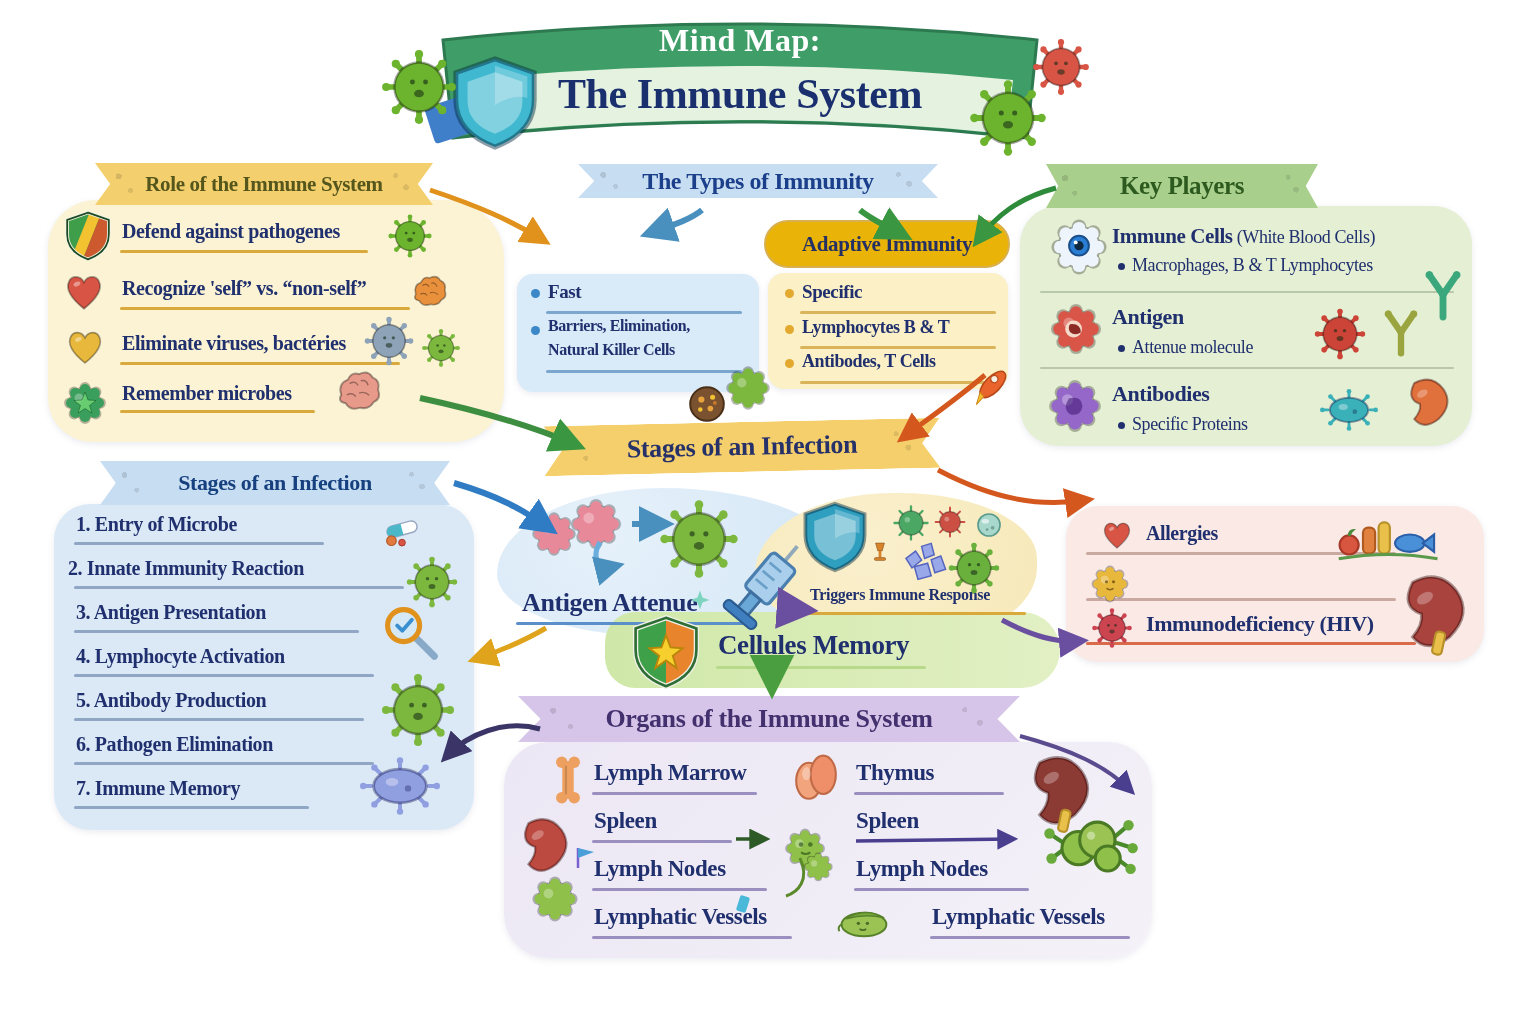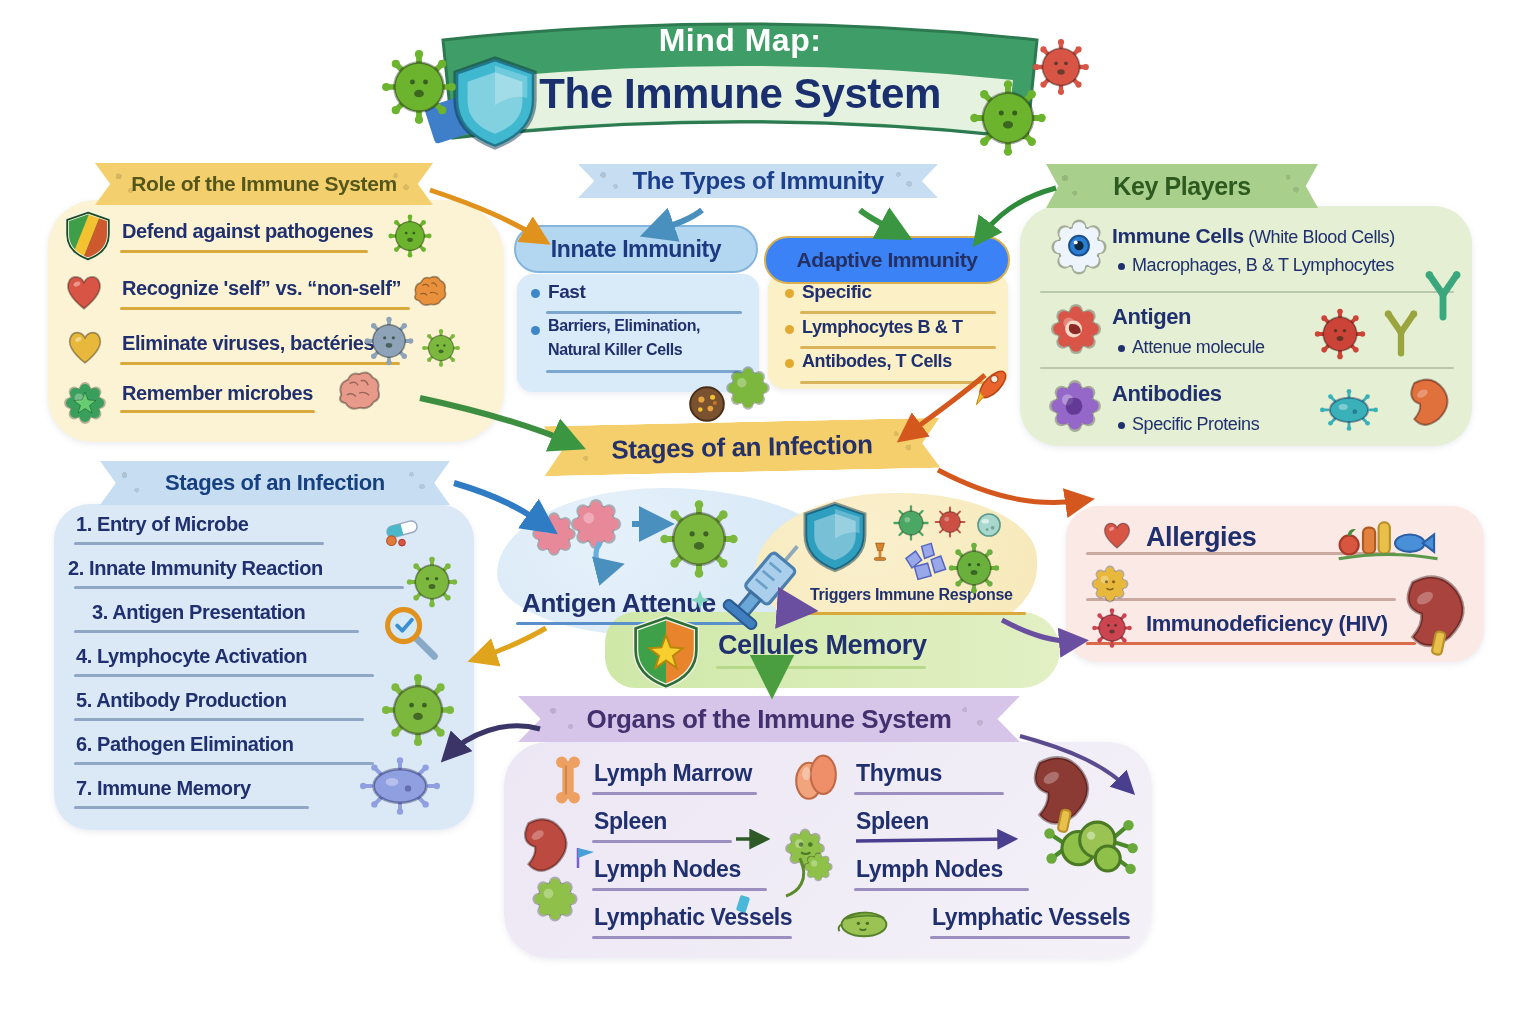--- a/index.html
+++ b/index.html
@@ -1,17 +1,17 @@
 <!DOCTYPE html>
 <html><head>
 <meta charset="utf-8">
 <style>
 html,body{margin:0;padding:0;background:#fff}
 #canvas{position:relative;width:1536px;height:1024px;background:#fff;overflow:hidden;
-  font-family:Liberation Sans, sans-serif;font-weight:bold;}
+  font-family:Liberation Serif, serif;font-weight:bold;}
 .abs{position:absolute}
 .t{position:absolute;color:#20306e;font-weight:bold;letter-spacing:-0.4px;white-space:nowrap;z-index:12}
 .tn{font-weight:normal}
 .rl{position:absolute;height:3px;border-radius:2px;background:#8fa6c4;z-index:11}
 .dot{position:absolute;border-radius:50%;z-index:12}
 .ic{position:absolute;z-index:13}
 .ic svg{width:100%;height:100%;display:block;overflow:visible}
 .ribbon{position:absolute;display:flex;align-items:center;justify-content:center;z-index:10;
   clip-path:polygon(0 0,100% 0,95.5% 50%,100% 100%,0 100%,4.5% 50%);
   background-image:radial-gradient(circle 3px at 7% 32%,rgba(0,0,0,.12) 0 3px,transparent 3px),
@@ -401,33 +401,30 @@
 <div class="rl" style="left:120px;top:410px;width:195px;background:#d9a93c"></div>
 <span class="ic" style="left:316px;top:364px;width:84px;height:56px;color:#e89a8a">
   <svg viewBox="0 0 100 100">
         <use href="#sym-brain"></use>
       </svg>
     </span>
 
 <div class="ribbon" style="left:578px;top:164px;width:360px;height:34px;background-color:#c7def2">
   <span class="t" style="position:static;font-size:24px;color:#1c3f8c">The Types of Immunity</span>
 </div>
-<div class="pill" style="left:514px;top:225px;width:240px;height:44px;background:#b3d7f0;border:2.5px solid #85b5dd">
-  <span class="t" style="position:static;font-size:23px;color:#1d3a80">Innate Immunity</span>
-</div>
 <div class="panel" style="left:517px;top:274px;width:242px;height:118px;background:#d9eaf8;border-radius:16px"></div>
 <span class="dot" style="left:531px;top:289px;width:9px;height:9px;background:#3c87c7"></span>
 <div class="t" style="left:548px;top:281px;font-size:19px">Fast</div>
 <div class="rl" style="left:546px;top:311px;width:196px;background:#7ba7cf"></div>
 <span class="dot" style="left:531px;top:326px;width:9px;height:9px;background:#3c87c7"></span>
 <div class="t" style="left:548px;top:317px;font-size:16px">Barriers, Elimination,</div>
 <div class="t" style="left:548px;top:341px;font-size:16px">Natural Killer Cells</div>
 <div class="rl" style="left:546px;top:370px;width:196px;background:#7ba7cf"></div>
 
-<div class="pill" style="left:764px;top:236px;width:242px;height:44px;background:#3b82f6;border:2.5px solid #d8b050">
+<div class="pill" style="left:764px;top:220px;width:242px;height:44px;background:#eab308;border:2.5px solid #d8b050">
   <span class="t" style="position:static;font-size:21px;color:#243063">Adaptive Immunity</span>
 </div>
 <div class="panel" style="left:768px;top:273px;width:240px;height:116px;background:#fbf0c6;border-radius:16px"></div>
 <span class="dot" style="left:785px;top:289px;width:9px;height:9px;background:#e3a92f"></span>
 <div class="t" style="left:802px;top:281px;font-size:19px">Specific</div>
 <div class="rl" style="left:800px;top:311px;width:196px;background:#d9b45a"></div>
 <span class="dot" style="left:785px;top:325px;width:9px;height:9px;background:#e3a92f"></span>
 <div class="t" style="left:802px;top:317px;font-size:18px">Lymphocytes B &amp; T</div>
 <div class="rl" style="left:800px;top:346px;width:196px;background:#d9b45a"></div>
 <span class="dot" style="left:785px;top:359px;width:9px;height:9px;background:#e3a92f"></span>
@@ -516,21 +513,21 @@
 </div>
 
 <div class="ribbon" style="left:100px;top:461px;width:350px;height:44px;background-color:#c7def2">
   <span class="t" style="position:static;font-size:22px;color:#17407f">Stages of an Infection</span>
 </div>
 <div class="panel" style="left:54px;top:504px;width:420px;height:326px;background:#dbe9f7;border-radius:36px"></div>
 <div class="t" style="left:76px;top:513px;font-size:20px">1. Entry of Microbe</div>
 <div class="rl" style="left:74px;top:542px;width:250px"></div>
 <div class="t" style="left:68px;top:557px;font-size:20px">2. Innate Immunity Reaction</div>
 <div class="rl" style="left:74px;top:586px;width:330px"></div>
-<div class="t" style="left:92px;top:601px;font-size:20px">3. Antigen Presentation</div>
+<div class="t" style="left:76px;top:601px;font-size:20px">3. Antigen Presentation</div>
 <div class="rl" style="left:74px;top:630px;width:285px"></div>
 <div class="t" style="left:76px;top:645px;font-size:20px">4. Lymphocyte Activation</div>
 <div class="rl" style="left:74px;top:674px;width:300px"></div>
 <div class="t" style="left:76px;top:689px;font-size:20px">5. Antibody Production</div>
 <div class="rl" style="left:74px;top:718px;width:290px"></div>
 <div class="t" style="left:76px;top:733px;font-size:20px">6. Pathogen Elimination</div>
 <div class="rl" style="left:74px;top:762px;width:300px"></div>
 <div class="t" style="left:76px;top:777px;font-size:20px">7. Immune Memory</div>
 <div class="rl" style="left:74px;top:806px;width:235px"></div>
 <span class="ic" style="left:358px;top:510px;width:88px;height:48px">
@@ -635,21 +632,21 @@
     </span>
 <div class="t" style="left:718px;top:630px;font-size:27px">Cellules Memory</div>
 <div class="rl" style="left:716px;top:666px;width:210px;background:#b8d88a"></div>
 
 <div class="panel" style="left:1066px;top:506px;width:418px;height:156px;background:#fae9e5;border-radius:32px"></div>
 <span class="ic" style="left:1098px;top:518px;width:38px;height:34px;color:#d85545">
   <svg viewBox="0 0 100 100">
         <use href="#sym-heart"></use>
       </svg>
     </span>
-<div class="t" style="left:1146px;top:522px;font-size:27px">Allergies</div>
+<div class="t" style="left:1146px;top:522px;font-size:20px">Allergies</div>
 <div class="rl" style="left:1086px;top:552px;width:310px;background:#c9a9a0"></div>
 <span class="ic" style="left:1330px;top:512px;width:118px;height:52px">
   <svg viewBox="0 0 120 60">
         <use href="#sym-foods"></use>
       </svg>
     </span>
 <span class="ic" style="left:1088px;top:562px;width:44px;height:44px;color:#e8b83c">
   <svg viewBox="0 0 100 100">
         <use href="#sym-amoeba"></use>
       </svg>

